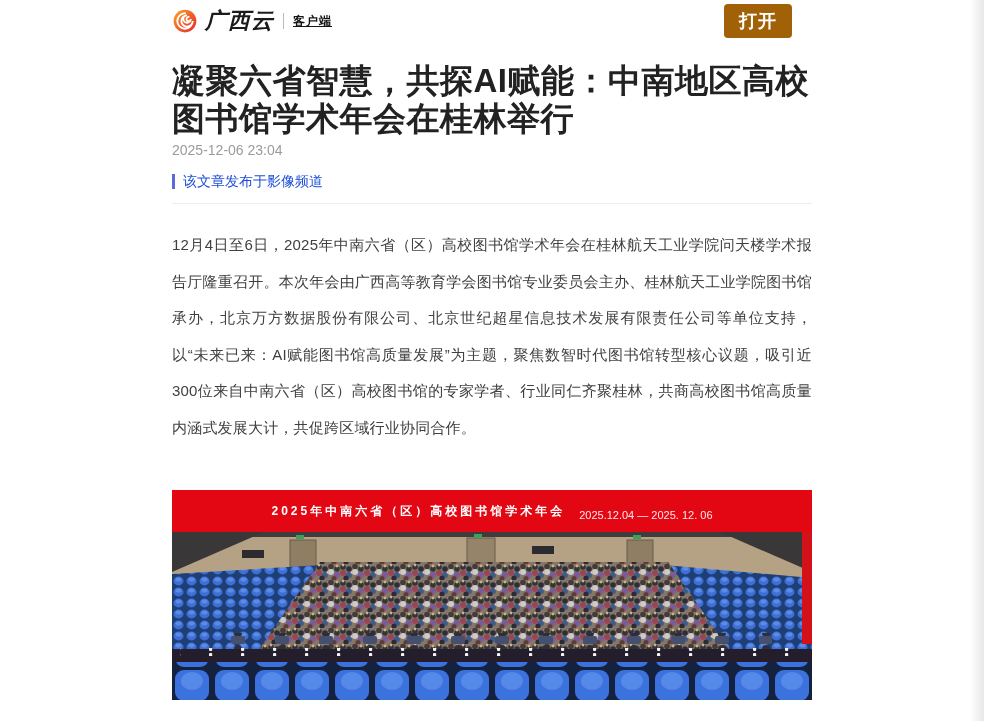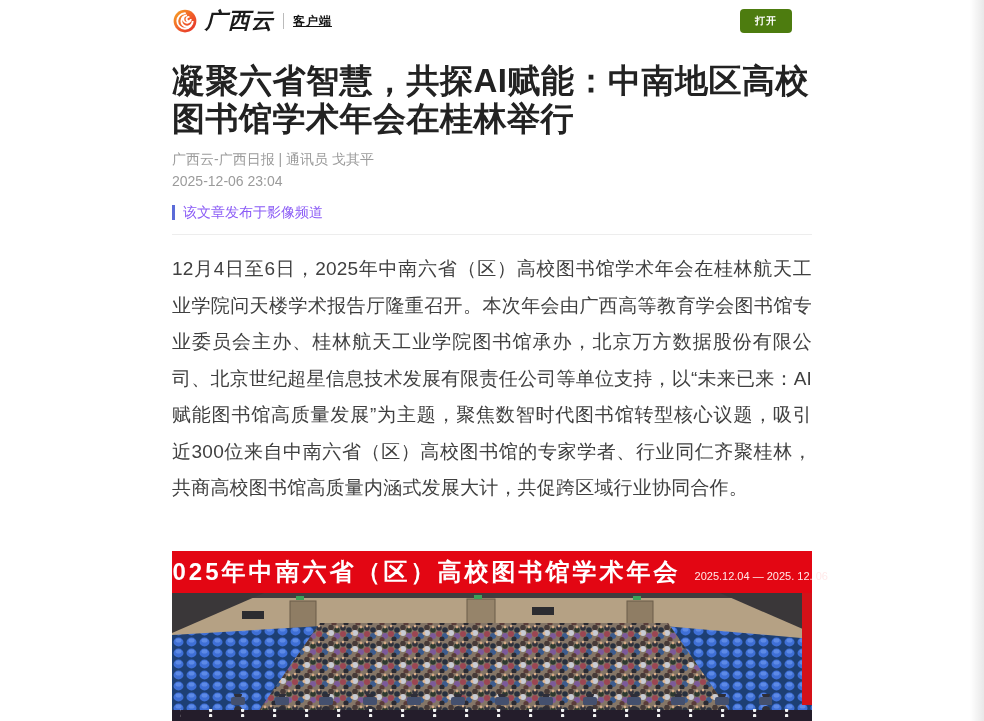--- a/index.html
+++ b/index.html
@@ -19,51 +19,51 @@
   
   .topbar { display: flex; align-items: center; justify-content: space-between; padding-top: 8px; height: 34px; }
   .brand { display: flex; align-items: center; gap: 7px; cursor: pointer; }
   .brand-name {
     font-family: Liberation Mono, monospace; font-style: italic; font-weight: bold;
     font-size: 22px; color: #1b1b1b; letter-spacing: 1px;
   }
   .brand-divider { width: 1px; height: 16px; background: #bbb; margin: 0 2px; }
   .brand-suffix { font-size: 12px; font-weight: bold; color: #141414; letter-spacing: 1px; text-decoration: underline; }
   .open-btn {
-    background: #4d7c0f; color: #fff; border: none; border-radius: 4px;
-    font-size: 10px; font-weight: bold; padding: 5px 15px; margin-right: 20px;
+    background: #a16207; color: #fff; border: none; border-radius: 4px;
+    font-size: 18px; font-weight: bold; padding: 5px 15px; margin-right: 20px;
     cursor: pointer; letter-spacing: 1px;
   }
 
   
   .article-title {
     margin-top: 28px; font-size: 33px; line-height: 38px; font-weight: bold;
     color: #222222; letter-spacing: 0.5px;
   }
   .byline { margin-top: 13px; font-size: 14px; color: #9b9b9b; }
   .pub-date { margin-top: 4px; font-size: 14px; color: #9b9b9b; }
   .channel-notice {
-    margin-top: 16px; font-size: 14px; color: #8b5cf6;
+    margin-top: 16px; font-size: 14px; color: #1d4ed8;
     border-left: 3px solid #5b6bd8; padding-left: 8px; line-height: 15px;
     cursor: pointer; width: fit-content;
   }
   .divider { margin-top: 14px; border-bottom: 1px solid #ededed; }
   .article-body {
-    margin-top: 16px; font-size: 19px; line-height: 36.5px; color: #404040;
+    margin-top: 23px; font-size: 15px; line-height: 36.5px; color: #404040;
     text-align: justify; letter-spacing: 0.2px;
   }
 
   
   .figure { margin-top: 44px; width: 640px; cursor: pointer; }
   .photo-banner {
     height: 42px; background: #e30613; display: flex; align-items: center;
     justify-content: center; gap: 14px;
   }
   .photo-banner-title {
-    color: #fff; font-weight: bold; font-size: 24px; letter-spacing: 3px;
+    color: #fff; font-weight: bold; font-size: 12px; letter-spacing: 3px;
     white-space: nowrap;
   }
   .photo-banner-dates { color: #ffe9e9; font-size: 11px; white-space: nowrap; padding-top: 8px; }
   .photo-scene { width: 640px; height: 168px; display: block; }
 </style>
 </head>
 <body>
 
 <div class="content">
 
@@ -83,21 +83,20 @@
         </svg>
       </span>
       <span class="brand-name">广西云</span>
       <span class="brand-divider"></span>
       <span class="brand-suffix">客户端</span>
     </div>
     <button class="open-btn">打开</button>
   </div>
 
   <h1 class="article-title">凝聚六省智慧，共探AI赋能：中南地区高校图书馆学术年会在桂林举行</h1>
-  <div class="byline">广西云-广西日报 | 通讯员 戈其平</div>
   <div class="pub-date">2025-12-06 23:04</div>
   <div class="channel-notice">该文章发布于影像频道</div>
   <div class="divider"></div>
 
   <p class="article-body">12月4日至6日，2025年中南六省（区）高校图书馆学术年会在桂林航天工业学院问天楼学术报告厅隆重召开。本次年会由广西高等教育学会图书馆专业委员会主办、桂林航天工业学院图书馆承办，北京万方数据股份有限公司、北京世纪超星信息技术发展有限责任公司等单位支持，以“未来已来：AI赋能图书馆高质量发展”为主题，聚焦数智时代图书馆转型核心议题，吸引近300位来自中南六省（区）高校图书馆的专家学者、行业同仁齐聚桂林，共商高校图书馆高质量内涵式发展大计，共促跨区域行业协同合作。</p>
 
   <div class="figure">
     <div class="photo-banner">
       <span class="photo-banner-title">2025年中南六省（区）高校图书馆学术年会</span>
       <span class="photo-banner-dates">2025.12.04 — 2025. 12. 06</span>

